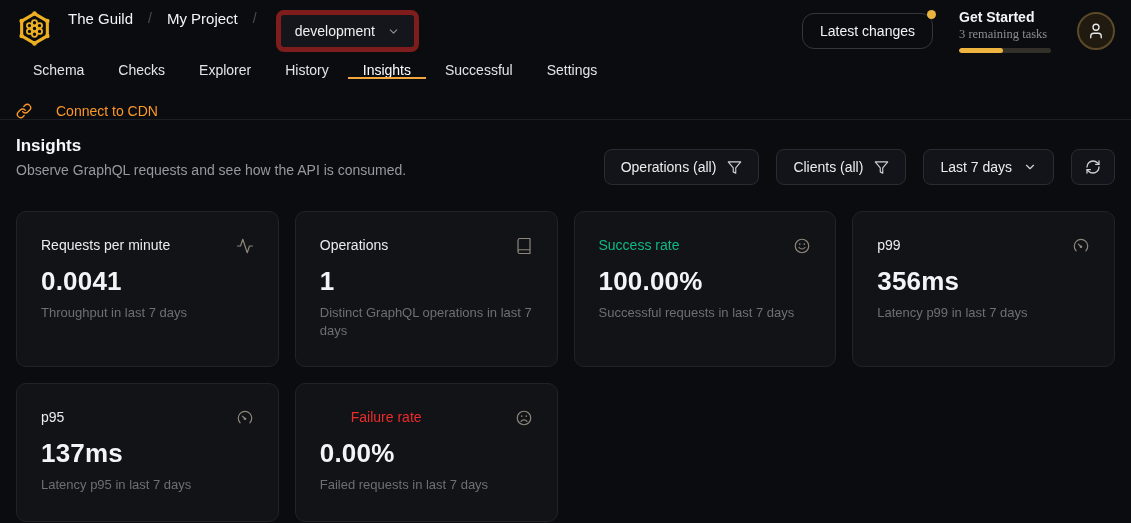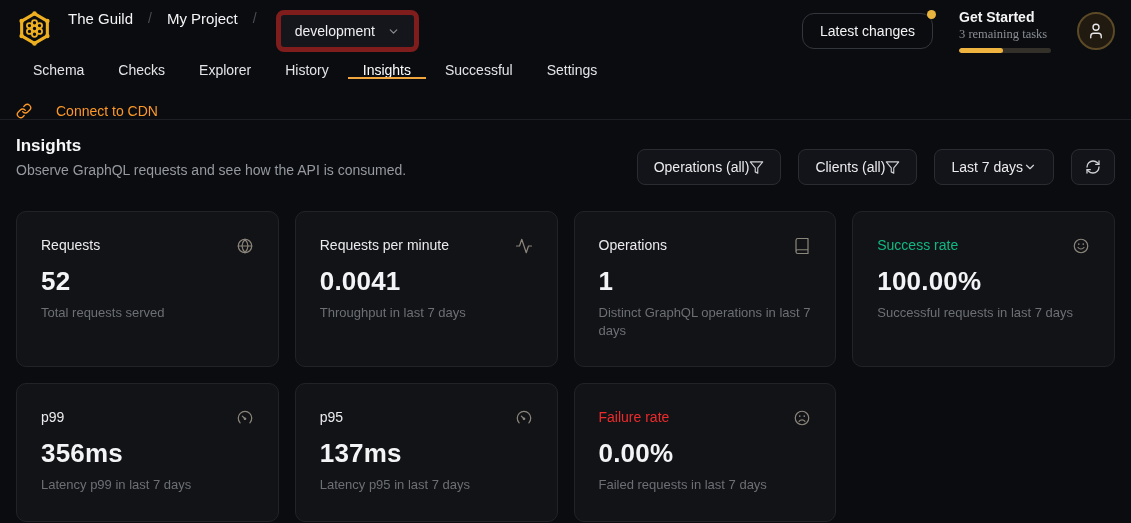--- a/index.html
+++ b/index.html
@@ -40,30 +40,30 @@
   .tab.active { color:#ffffff; }
   .tab.active::after { content:""; position:absolute; left:2px; right:2px; bottom:-1px; height:2px; background:#f0a63c; }
   .cdn-link { display:flex; align-items:flex-end; gap:24px; color:#fd9726; font-size:14px; cursor:pointer; }
 
   
   .main { padding:16px 16px 0; }
   .page-head { display:flex; justify-content:space-between; align-items:flex-start; margin-bottom:26px; }
   .page-title { font-size:17px; font-weight:700; color:#f7f7f8; }
   .page-sub { font-size:14px; color:#96999f; margin-top:6px; }
   .filters { display:flex; gap:17px; align-items:center; margin-top:13px; }
-  .filter-btn { display:flex; align-items:center; background:#131419; border:1px solid #2a2c31; border-radius:8px; padding:9px 16px; font-size:14px; color:#ececee; cursor:pointer; white-space:nowrap; }
+  .filter-btn { display:flex; align-items:center; gap:11px; background:#131419; border:1px solid #2a2c31; border-radius:8px; padding:9px 16px; font-size:14px; color:#ececee; cursor:pointer; white-space:nowrap; }
   .filter-btn .f-icon { color:#cfd1d5; }
   .icon-btn { padding:9px 13px; }
 
   .grid { display:grid; grid-template-columns:repeat(4,1fr); gap:16px; }
   .card { background:#121317; border:1px solid #222327; border-radius:10px; padding:25px 24px 27px; }
   .card-head { display:flex; justify-content:space-between; align-items:flex-start; margin-bottom:11px; }
   .card-title { font-size:14px; color:#ebebed; }
   .card-title.success { color:#10b981; }
-  .card-title.failure { color:#ed2b2b; }
+  .card-title.failure { color:#ed2b2b;margin-left:31px; }
   .card-icon { color:#8c867b; }
   .card-value { font-size:26px; font-weight:700; color:#f3f4f5; letter-spacing:.2px; }
   .card-sub { font-size:13px; color:#6c6f74; margin-top:7px; line-height:1.35; }
 </style>
 </head>
 <body>
 
 <header class="topbar">
   <div class="topbar-left">
     <span class="logo">
@@ -183,34 +183,20 @@
               <path d="M21 12a9 9 0 0 1-9 9 9.75 9.75 0 0 1-6.74-2.74L3 16"></path>
               <path d="M8 16H3v5"></path>
             </svg>
         </span>
       </button>
     </div>
   </div>
 
   <div class="grid">
 
-    <div class="card">
-      <div class="card-head">
-        <span class="card-title">Requests</span>
-        <span class="card-icon">
-          <svg width="18" height="18" viewBox="0 0 24 24" fill="none" stroke="currentColor" stroke-width="1.6" stroke-linecap="round" stroke-linejoin="round">
-              <circle cx="12" cy="12" r="9"></circle>
-              <path d="M3 12h18"></path>
-              <path d="M12 3a15.3 15.3 0 0 1 4 9 15.3 15.3 0 0 1-4 9 15.3 15.3 0 0 1-4-9 15.3 15.3 0 0 1 4-9z"></path>
-            </svg>
-        </span>
-      </div>
-      <div class="card-value">52</div>
-      <div class="card-sub">Total requests served</div>
-    </div>
 
     <div class="card">
       <div class="card-head">
         <span class="card-title">Requests per minute</span>
         <span class="card-icon">
           <svg width="18" height="18" viewBox="0 0 24 24" fill="none" stroke="currentColor" stroke-width="1.6" stroke-linecap="round" stroke-linejoin="round">
               <polyline points="22 12 18 12 15 21 9 3 6 12 2 12"></polyline>
             </svg>
         </span>
       </div>

